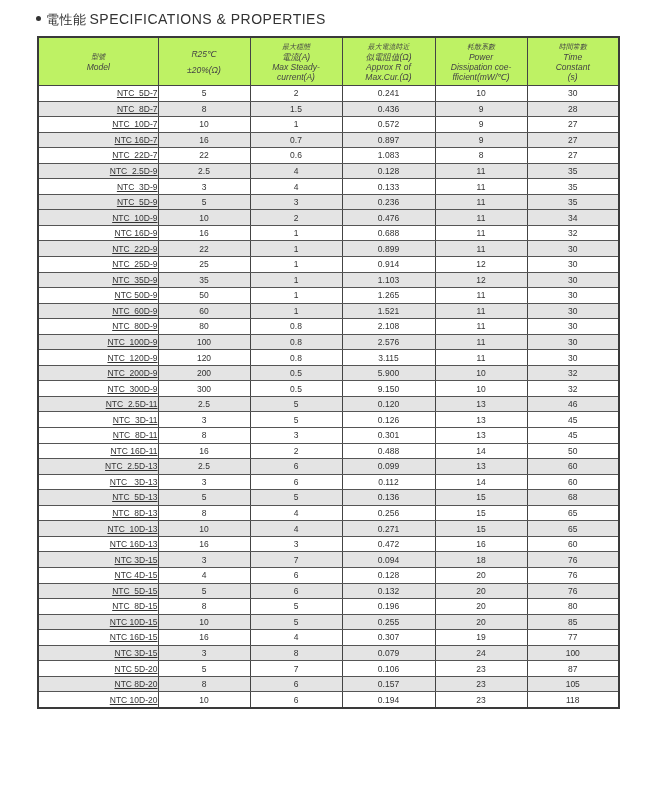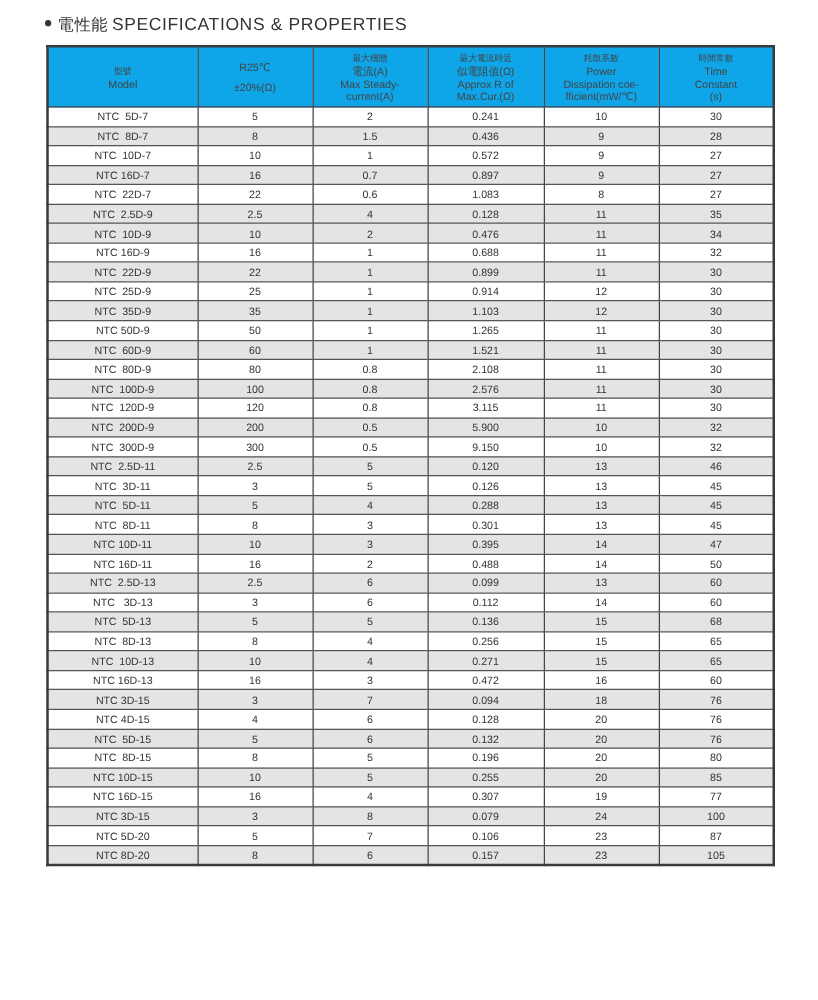--- a/index.html
+++ b/index.html
@@ -2,26 +2,26 @@
 <html><head>
 <meta charset="utf-8">
 <style>
   html, body { margin: 0; padding: 0; background: #ffffff; }
   body { width: 654px; height: 800px; position: relative; font-family: "Liberation Sans", "DejaVu Sans", sans-serif; color: #333; overflow: hidden; }
   .title { position: absolute; left: 36px; top: 11px; font-size: 14px; letter-spacing: 0.5px; color: #333; white-space: nowrap; }
   .title .bullet { display: inline-block; width: 5px; height: 5px; border-radius: 50%; background: #333; vertical-align: middle; margin-right: 5px; position: relative; top: -2px; }
   .title .cjk { font-family: "DejaVu Sans", sans-serif; font-size: 13px; margin-right: 3px; }
   table { position: absolute; left: 37px; top: 36px; width: 581px; border-collapse: collapse; border: 2px solid #3a3a3a; table-layout: fixed; }
   th, td { border-left: 1.5px solid #444; border-right: 1.5px solid #444; text-align: center; padding: 0; font-weight: normal; }
-  th { background: #0ea5e9; font-size: 8.5px; line-height: 10px; color: #444; height: 47px; border-bottom: 1.5px solid #444; vertical-align: middle; }
+  th { background: #bef264; font-size: 8.5px; line-height: 10px; color: #444; height: 47px; border-bottom: 1.5px solid #444; vertical-align: middle; font-style: italic; }
   th .cn { font-family: "DejaVu Sans", sans-serif; font-size: 7px; display: block; }
   th span { display: block; }
   td { font-size: 8.5px; height: 14.55px; line-height: 10px; color: #333; border-top: 1px solid #555; border-bottom: 1px solid #555; }
   tr.alt td { background: #e4e4e4; }
-  td.model { text-align: center; white-space: pre; }
+  td.model { text-align: right; white-space: pre; text-decoration: underline; }
   col.c1 { width: 120px; } col.c2 { width: 92px; } col.c3 { width: 92px; } col.c4 { width: 93px; } col.c5 { width: 92px; } col.c6 { width: 92px; }
 </style>
 </head>
 <body>
 
 <div class="title"><span class="bullet"></span><span class="cjk">電性能</span><span>SPECIFICATIONS &amp; PROPERTIES</span></div>
 
 <table>
   <colgroup>
       <col class="c1">
@@ -109,20 +109,36 @@
         <td>27</td>
       </tr>
       <tr class="alt">
         <td class="model">NTC  2.5D-9</td>
         <td>2.5</td>
         <td>4</td>
         <td>0.128</td>
         <td>11</td>
         <td>35</td>
       </tr>
+      <tr>
+        <td class="model">NTC  3D-9</td>
+        <td>3</td>
+        <td>4</td>
+        <td>0.133</td>
+        <td>11</td>
+        <td>35</td>
+      </tr>
+      <tr class="alt">
+        <td class="model">NTC  5D-9</td>
+        <td>5</td>
+        <td>3</td>
+        <td>0.236</td>
+        <td>11</td>
+        <td>35</td>
+      </tr>
       <tr class="alt">
         <td class="model">NTC  10D-9</td>
         <td>10</td>
         <td>2</td>
         <td>0.476</td>
         <td>11</td>
         <td>34</td>
       </tr>
       <tr>
         <td class="model">NTC 16D-9</td>
@@ -221,43 +237,27 @@
         <td>46</td>
       </tr>
       <tr>
         <td class="model">NTC  3D-11</td>
         <td>3</td>
         <td>5</td>
         <td>0.126</td>
         <td>13</td>
         <td>45</td>
       </tr>
-      <tr class="alt">
-        <td class="model">NTC  5D-11</td>
-        <td>5</td>
-        <td>4</td>
-        <td>0.288</td>
-        <td>13</td>
-        <td>45</td>
-      </tr>
       <tr>
         <td class="model">NTC  8D-11</td>
         <td>8</td>
         <td>3</td>
         <td>0.301</td>
         <td>13</td>
         <td>45</td>
-      </tr>
-      <tr class="alt">
-        <td class="model">NTC 10D-11</td>
-        <td>10</td>
-        <td>3</td>
-        <td>0.395</td>
-        <td>14</td>
-        <td>47</td>
       </tr>
       <tr>
         <td class="model">NTC 16D-11</td>
         <td>16</td>
         <td>2</td>
         <td>0.488</td>
         <td>14</td>
         <td>50</td>
       </tr>
       <tr class="alt">
@@ -373,14 +373,22 @@
         <td>87</td>
       </tr>
       <tr class="alt">
         <td class="model">NTC 8D-20</td>
         <td>8</td>
         <td>6</td>
         <td>0.157</td>
         <td>23</td>
         <td>105</td>
       </tr>
+      <tr>
+        <td class="model">NTC 10D-20</td>
+        <td>10</td>
+        <td>6</td>
+        <td>0.194</td>
+        <td>23</td>
+        <td>118</td>
+      </tr>
     </tbody>
 </table>
 
 </body></html>

